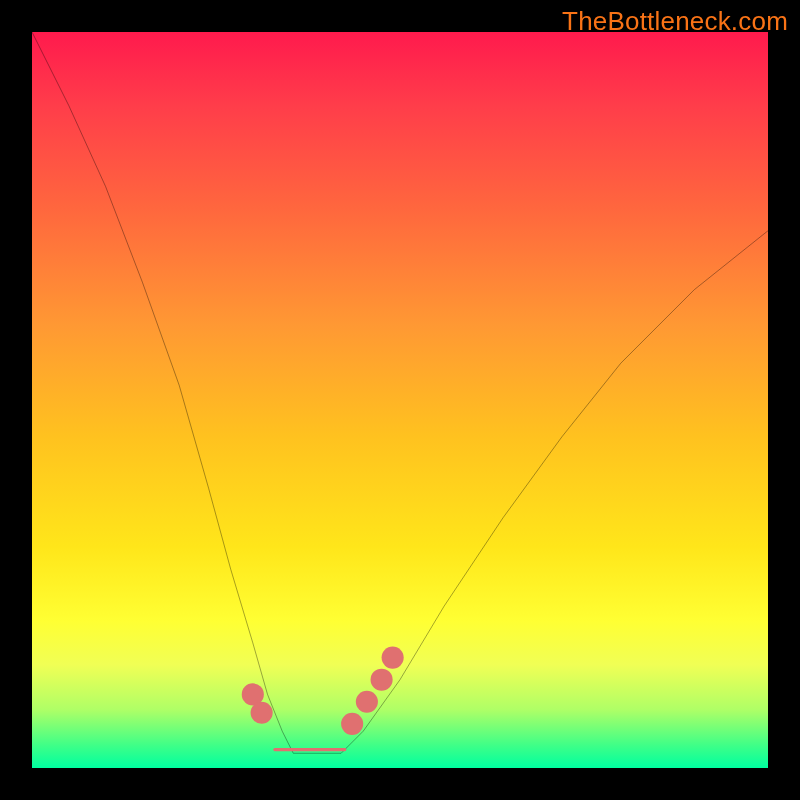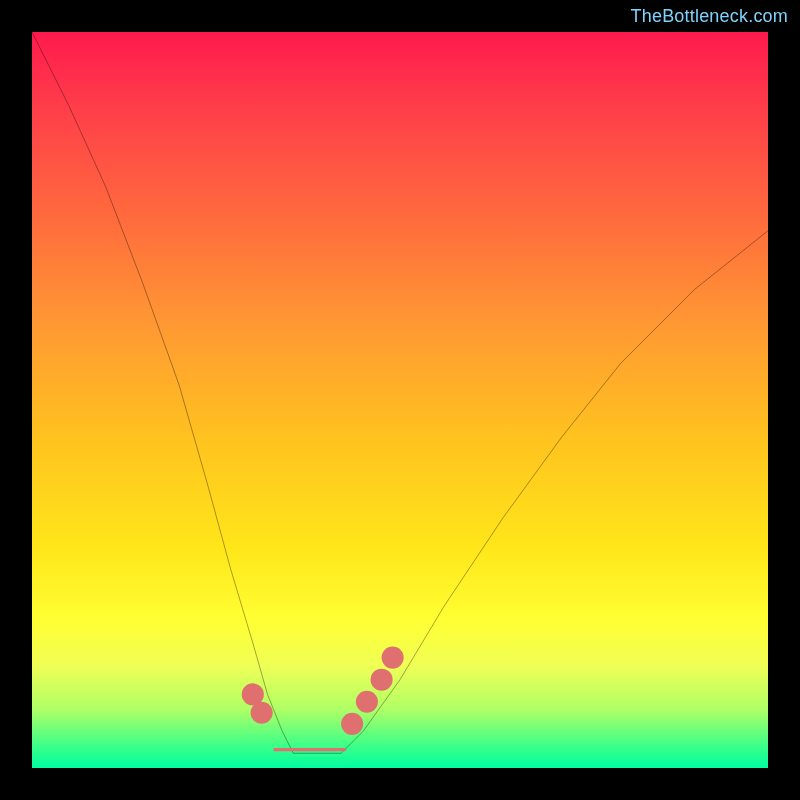--- a/index.html
+++ b/index.html
@@ -38,22 +38,22 @@
   .curve-svg {
     position: absolute;
     inset: 0;
     width: 100%;
     height: 100%;
   }
   .watermark {
     position: absolute;
     top: 6px;
     right: 12px;
-    color: #7dd3fc;
-    font-size: 18px;
+    color: #f97316;
+    font-size: 26px;
     font-weight: 500;
     letter-spacing: 0.2px;
     user-select: none;
   }
 </style>
 </head>
 <body>
 
 <div class="plot-area">
   <div class="plot-inner">

